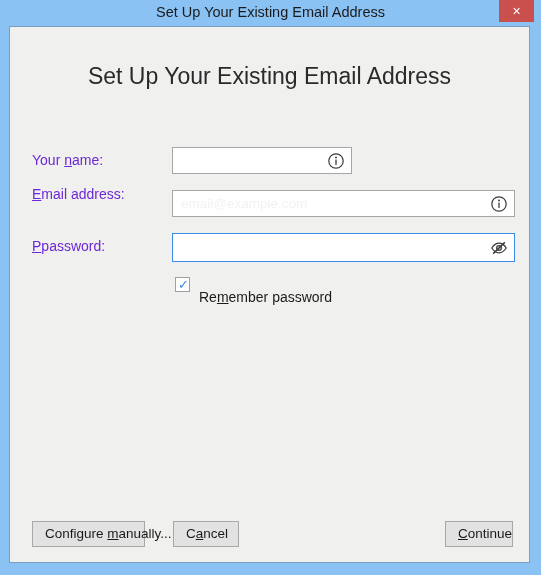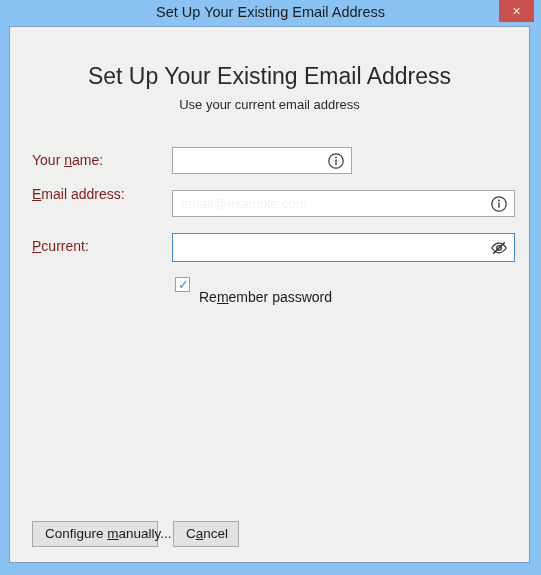--- a/index.html
+++ b/index.html
@@ -84,21 +84,21 @@
     text-align: center;
     font-size: 13px;
     color: #2a2a2a;
     white-space: nowrap;
   }
 
   
   .field-label {
     position: absolute;
     font-size: 14px;
-    color: #7f1d1d;
+    color: #6d28d9;
     white-space: nowrap;
   }
   .field-label.l1 { left: 22px; top: 125px; }
   .field-label.l2 { left: 22px; top: 159px; }
   .field-label.l3 { left: 22px; top: 211px; }
 
   .accel { text-decoration: underline; }
 
   .field {
     position: absolute;
@@ -192,38 +192,37 @@
     box-sizing: border-box;
     font-family: "Liberation Sans", sans-serif;
     font-size: 13.5px;
     color: #1b1b1b;
     cursor: pointer;
     white-space: nowrap;
     padding: 0 12px;
     line-height: 24px;
     text-align: center;
   }
-  .btn-configure { left: 22px;  top: 494px; width: 126px; }
+  .btn-configure { left: 22px;  top: 494px; width: 113px; }
   .btn-cancel    { left: 163px; top: 494px; width: 66px;  }
   .btn-continue  { left: 435px; top: 494px; width: 68px;  }
 </style>
 </head>
 <body>
 
 <div class="window">
 
   <div class="titlebar">
     <div class="titlebar-text">Set Up Your Existing Email Address</div>
     <div class="close-button">×</div>
   </div>
 
   <div class="content">
 
     <div class="heading">Set Up Your Existing Email Address</div>
-    <div class="subheading">Use your current email address</div>
 
     <div class="field-label l1"><span>Your </span><span class="accel">n</span><span>ame:</span></div>
     <div class="field f1">
       <input class="field-input" type="text" value="" style="">
       <span class="field-icon">
         <svg viewBox="0 0 18 18" width="18" height="18" aria-hidden="true">
           <circle cx="9" cy="9" r="7.2" fill="none" stroke="#3a3a3a" stroke-width="1.2"></circle>
           <circle cx="9" cy="5.4" r="0.95" fill="#3a3a3a"></circle>
           <rect x="8.35" y="7.5" width="1.3" height="5.4" fill="#3a3a3a"></rect>
         </svg>
@@ -235,21 +234,21 @@
       <input class="field-input" type="text" placeholder="email@example.com" style="">
       <span class="field-icon">
         <svg viewBox="0 0 18 18" width="18" height="18" aria-hidden="true">
           <circle cx="9" cy="9" r="7.2" fill="none" stroke="#3a3a3a" stroke-width="1.2"></circle>
           <circle cx="9" cy="5.4" r="0.95" fill="#3a3a3a"></circle>
           <rect x="8.35" y="7.5" width="1.3" height="5.4" fill="#3a3a3a"></rect>
         </svg>
       </span>
     </div>
 
-    <div class="field-label l3"><span></span><span class="accel">P</span><span>current:</span></div>
+    <div class="field-label l3"><span></span><span class="accel">P</span><span>password:</span></div>
     <div class="field f3">
       <input class="field-input" type="password" value="" style="">
       <span class="field-icon">
         <svg viewBox="0 0 18 18" width="18" height="18" aria-hidden="true">
           <path d="M1.8 9 C4 5.6 6.5 4.2 9 4.2 C11.5 4.2 14 5.6 16.2 9 C14 12.4 11.5 13.8 9 13.8 C6.5 13.8 4 12.4 1.8 9 Z" fill="none" stroke="#3a3a3a" stroke-width="1.3"></path>
           <circle cx="9" cy="9" r="2.3" fill="none" stroke="#3a3a3a" stroke-width="1.3"></circle>
           <line x1="3.2" y1="14.6" x2="14.8" y2="3.4" stroke="#3a3a3a" stroke-width="1.5"></line>
         </svg>
       </span>
     </div>
@@ -258,15 +257,16 @@
       <span class="checkbox-box">
         <span class="tick">✓</span>
       </span>
       <span class="checkbox-label"><span>Re</span><span class="accel">m</span><span>ember password</span></span>
     </div>
 
     <div class="btn btn-configure"><span>Configure </span><span class="accel">m</span><span>anually...</span></div>
 
     <div class="btn btn-cancel"><span>C</span><span class="accel">a</span><span>ncel</span></div>
 
+    <div class="btn btn-continue"><span></span><span class="accel">C</span><span>ontinue</span></div>
 
   </div>
 </div>
 
 </body></html>

